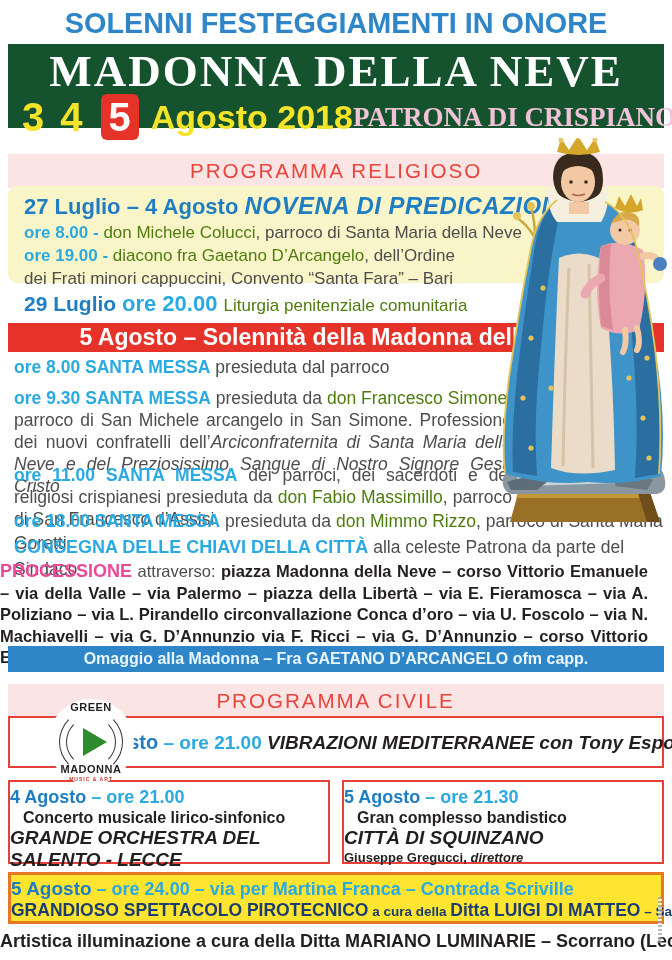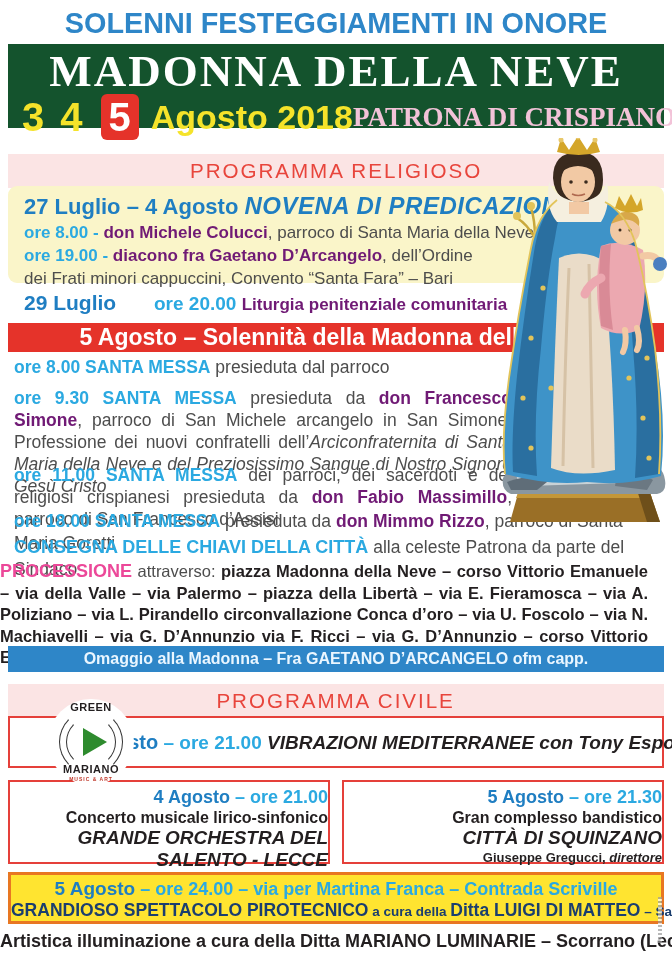--- a/index.html
+++ b/index.html
@@ -39,26 +39,26 @@
   .band-civile{top:684px;}
 
   
   .novena-box{top:186px;left:8px;width:656px;height:97px;background:#faf5c9;
     border-radius:9px;padding:6px 16px;box-sizing:border-box;}
   .novena-title{font-size:22px;line-height:28px;white-space:nowrap;}
   .nv-range{color:#1f7ec2;font-weight:800;}
   .nv-name{color:#1f7ec2;font-weight:800;font-style:italic;font-size:24px;letter-spacing:0.5px;}
   .nv-line{font-size:17px;line-height:23px;color:#4d4d4d;}
   .time-cyan{color:#2ba9e1;font-weight:bold;}
-  .bold-black{color:#701a75;font-weight:bold;}
+  .bold-black{color:#4d7c0f;font-weight:normal;}
 
   
   .liturgia{top:291px;left:24px;width:640px;font-size:17px;white-space:nowrap;}
   .lit-date{color:#1f7ec2;font-weight:800;font-size:21px;}
-  .lit-time{color:#2ba9e1;font-weight:bold;font-size:19px;margin-left:32px;}
+  .lit-time{color:#2ba9e1;font-weight:bold;font-size:22px;}
 
   
   .red-banner{top:323px;left:8px;width:656px;height:29px;background:#e5332a;
     display:flex;align-items:center;justify-content:center;}
   .red-banner span{color:#ffffff;font-size:23px;font-weight:800;white-space:nowrap;}
 
   
   .mass{left:14px;color:#4d4d4d;font-size:17.5px;line-height:22px;}
   .m1{top:356px;width:640px;}
   .m2{top:387px;width:498px;text-align:justify;}
@@ -95,34 +95,34 @@
     border-top:14px solid transparent;border-bottom:14px solid transparent;margin-left:8px;}
   .logo-top{position:absolute;top:2px;width:100%;text-align:center;
     font-size:11px;font-weight:bold;color:#231f20;letter-spacing:0.5px;}
   .logo-bottom{position:absolute;bottom:10px;width:100%;text-align:center;
     font-size:11px;font-weight:bold;color:#231f20;letter-spacing:0.5px;}
   .logo-sub{position:absolute;bottom:3px;width:100%;text-align:center;
     font-size:5px;font-weight:bold;color:#c0392b;letter-spacing:1px;}
 
   
   .concert{top:780px;height:84px;background:#ffffff;border:2px solid #e5403a;
-    box-sizing:border-box;text-align:right;padding-top:5px;}
+    box-sizing:border-box;text-align:left;padding-top:5px;}
   .concert-left{left:8px;width:322px;}
   .concert-right{left:342px;width:322px;}
   .c-line1{font-size:18px;line-height:21px;white-space:nowrap;}
   .c-date{color:#1f7ec2;font-weight:800;}
   .c-time{color:#2ba9e1;font-weight:bold;}
   .c-line2{font-size:16px;font-weight:bold;color:#231f20;line-height:19px;padding-left:13px;}
   .c-line3{font-size:19px;font-weight:bold;font-style:italic;color:#231f20;line-height:22px;}
   .c-line4{font-size:13px;font-weight:bold;color:#231f20;line-height:17px;}
   .c-role{font-style:italic;}
 
   
   .fireworks{top:872px;left:8px;width:656px;height:52px;background:#ffe430;
-    border:3px solid #e87722;box-sizing:border-box;text-align:center;padding-top:3px;}
+    border:3px solid #e87722;box-sizing:border-box;padding-top:3px;}
   .fw-line1{font-size:18px;line-height:22px;white-space:nowrap;}
   .fw-date{color:#1f7ec2;font-weight:800;font-size:19px;}
   .fw-rest{color:#2ba9e1;font-weight:bold;}
   .fw-line2{color:#1b3e6f;font-weight:bold;font-size:17.5px;line-height:21px;white-space:nowrap;}
   .fw-small{font-size:13.5px;}
 
   
   .footer-line{top:931px;left:0;width:672px;text-align:center;
     font-size:18px;font-weight:bold;color:#231f20;white-space:nowrap;}
 
@@ -215,21 +215,21 @@
     <div class="e1-text">
       <span class="e1-date">3 Agosto</span><span class="time-cyan"> – ore 21.00 </span><span class="e1-title">VIBRAZIONI MEDITERRANEE</span><span class="e1-title"> con Tony Esposito</span>
     </div>
   </div>
 
   <div class="abs logo">
     <div class="logo-ring1"></div>
     <div class="logo-ring2"></div>
     <div class="logo-play"></div>
     <div class="logo-top">GREEN</div>
-    <div class="logo-bottom">MARIANO</div>
+    <div class="logo-bottom">MADONNA</div>
     <div class="logo-sub">MUSIC &amp; ART</div>
   </div>
 
   <div class="abs concert concert-left">
     <div class="c-line1">
       <span class="c-date">4 Agosto</span><span class="c-time"> – ore 21.00</span>
     </div>
     <div class="c-line2">Concerto musicale lirico-sinfonico</div>
     <div class="c-line3">GRANDE ORCHESTRA DEL SALENTO - LECCE</div>
     <div class="c-line4">

